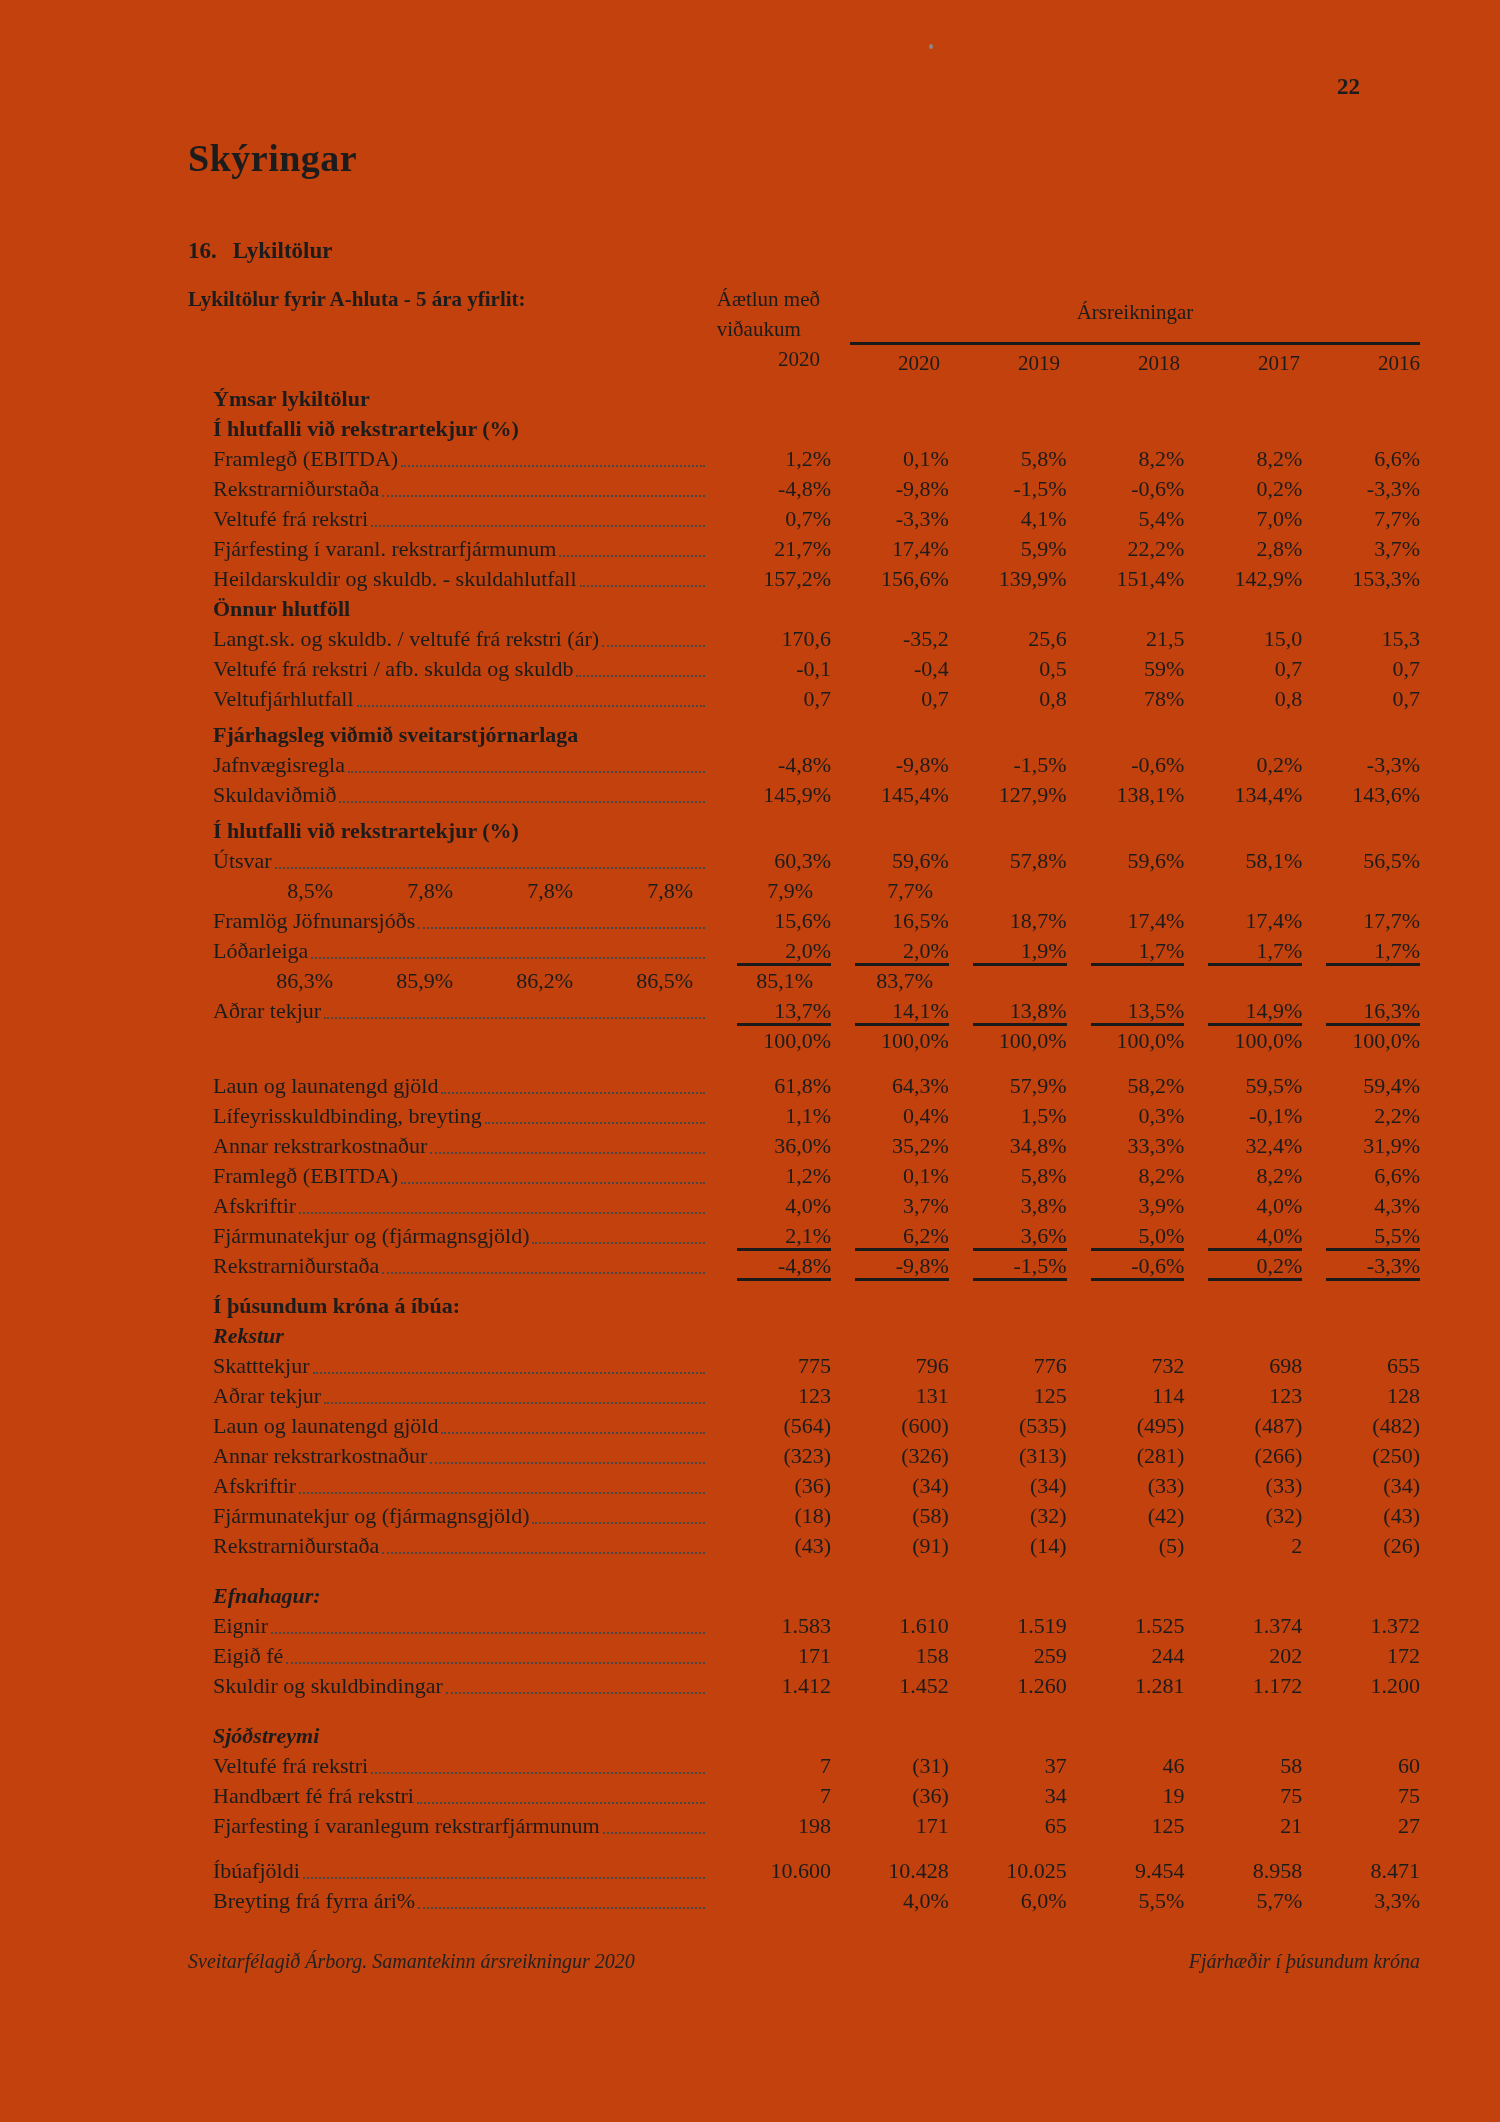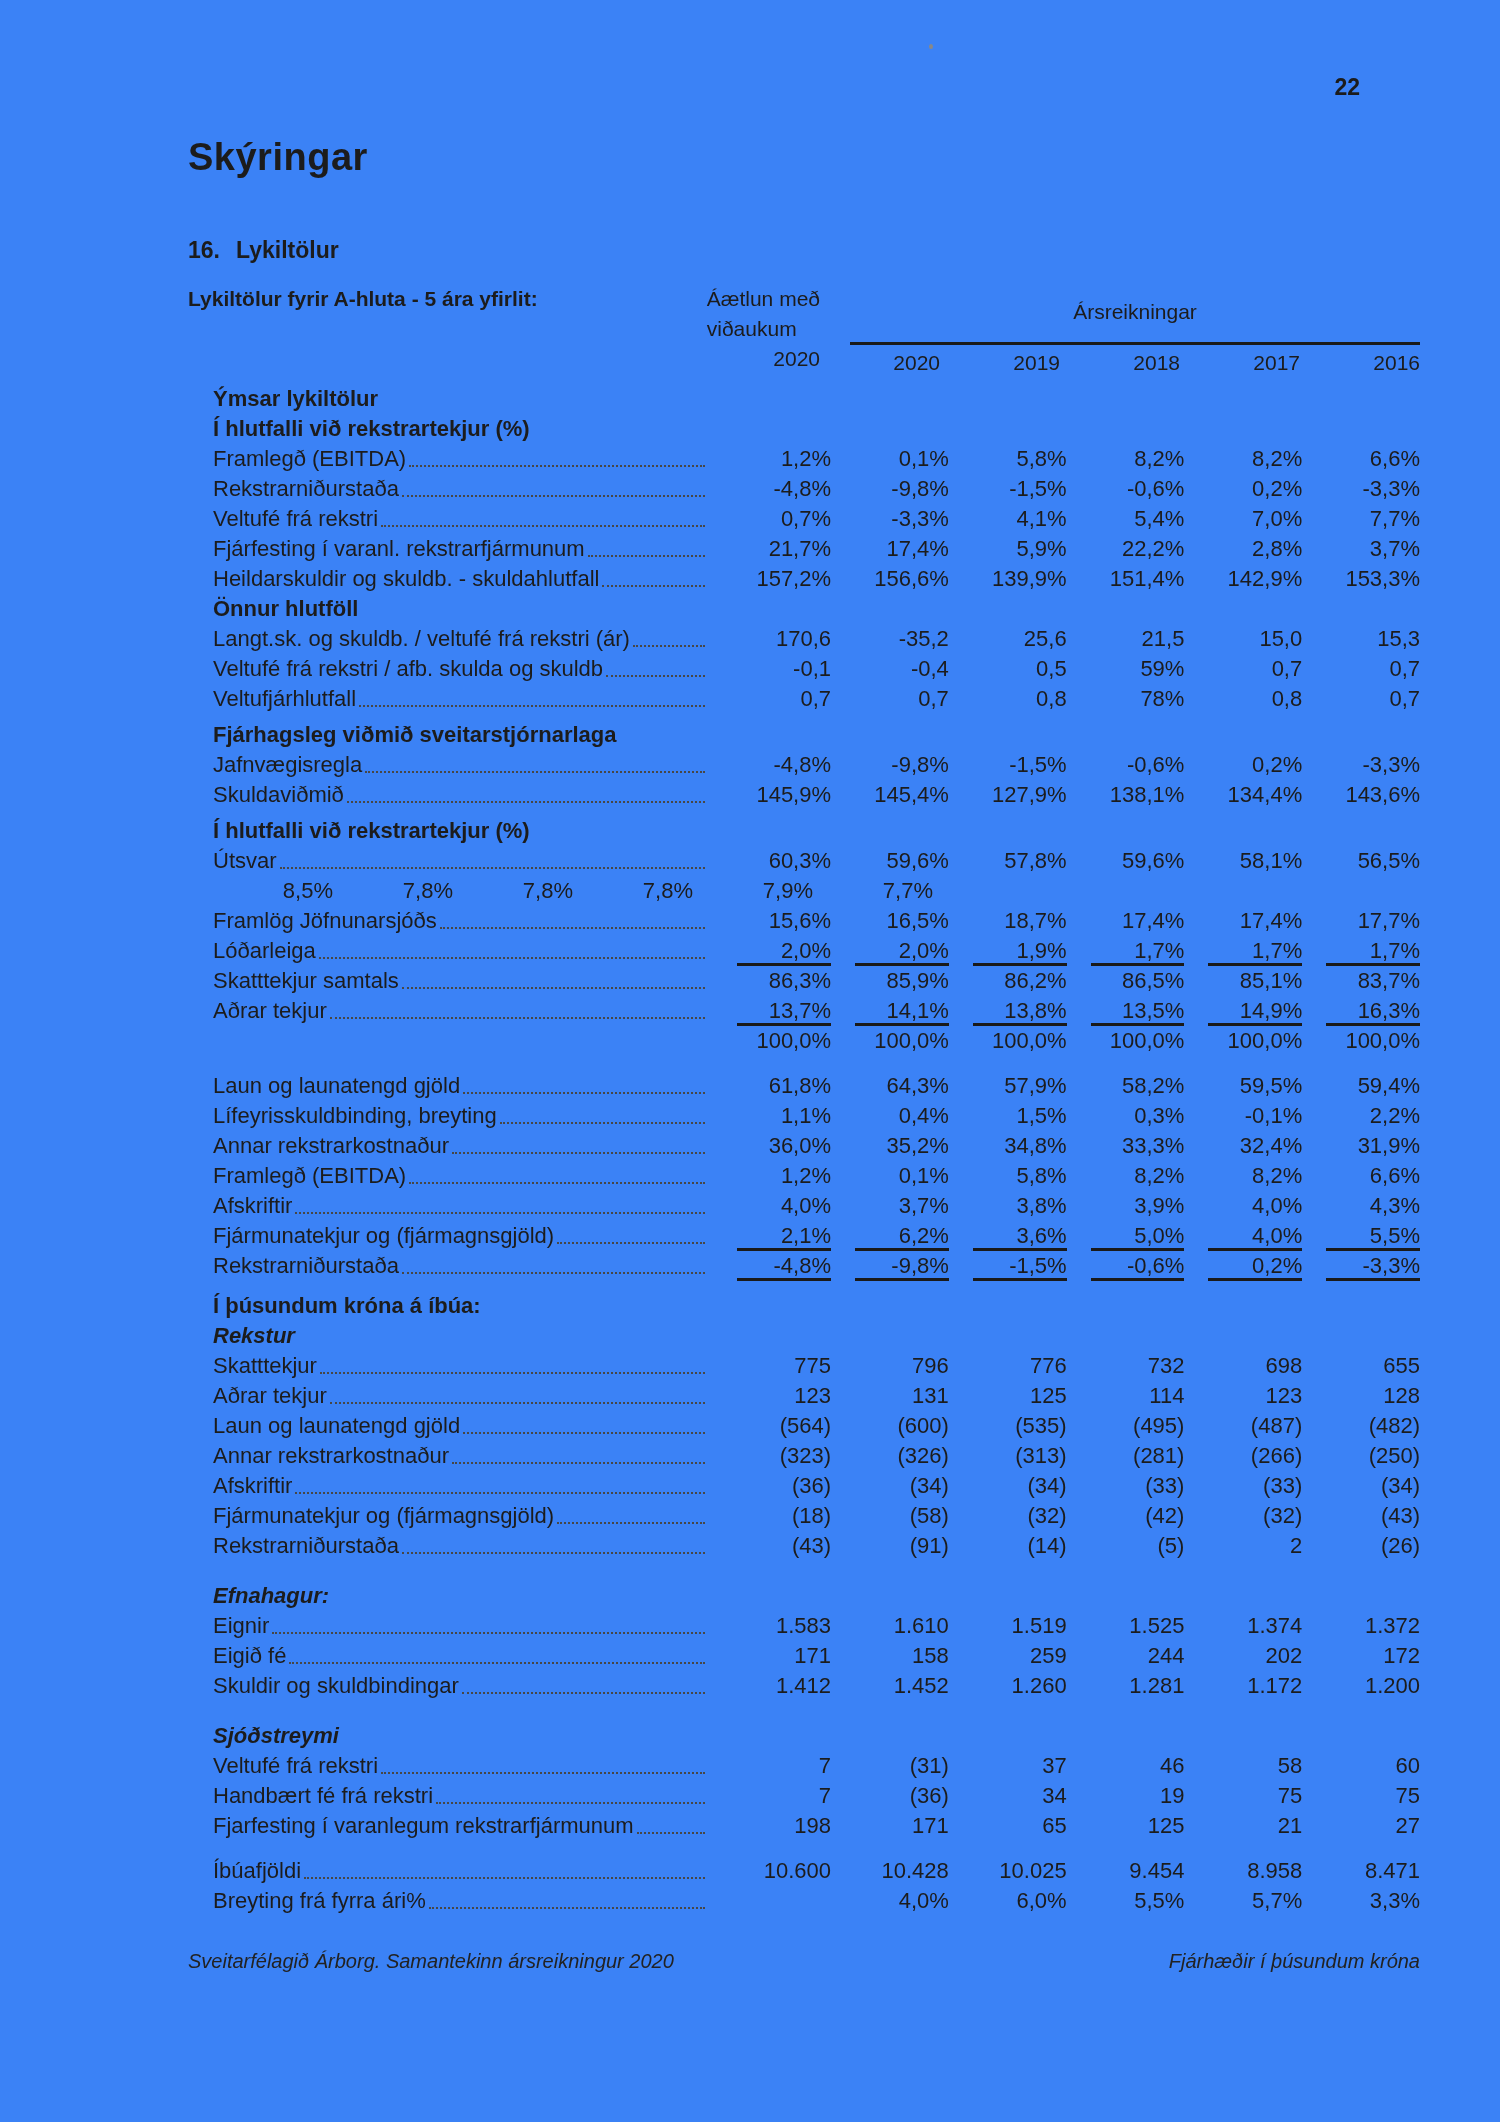--- a/index.html
+++ b/index.html
@@ -1,20 +1,20 @@
 <!DOCTYPE html>
 <html lang="is"><head>
 <meta charset="utf-8">
 <style>
   html,body{margin:0;padding:0;background:#e8e8e8;}
   .page{
     position:relative;
     width:1500px;height:2122px;
-    background:#3b82f6;
-    font-family:Liberation Sans, sans-serif;
+    background:#c2410c;
+    font-family:Liberation Serif, serif;
     color:#1c1c1c;
     overflow:hidden;
   }
   .speck{position:absolute;left:929px;top:44px;width:4px;height:5px;background:#888;border-radius:50%;}
   .page-number{
     position:absolute;top:74px;right:140px;
     font-size:23px;font-weight:bold;
   }
   .content{margin-left:188px;width:1232px;padding-top:136px;}
   h1.doc-title{
@@ -286,24 +286,20 @@
             <span class="dots"></span>
           </div>
           <div class="val u">2,0%</div>
           <div class="val u">2,0%</div>
           <div class="val u">1,9%</div>
           <div class="val u">1,7%</div>
           <div class="val u">1,7%</div>
           <div class="val u">1,7%</div>
         </div>
         <div class="row">
-          <div class="label">
-            <span class="txt">Skatttekjur samtals</span>
-            <span class="dots"></span>
-          </div>
           <div class="val">86,3%</div>
           <div class="val">85,9%</div>
           <div class="val">86,2%</div>
           <div class="val">86,5%</div>
           <div class="val">85,1%</div>
           <div class="val">83,7%</div>
         </div>
         <div class="row">
           <div class="label">
             <span class="txt">Aðrar tekjur</span>

